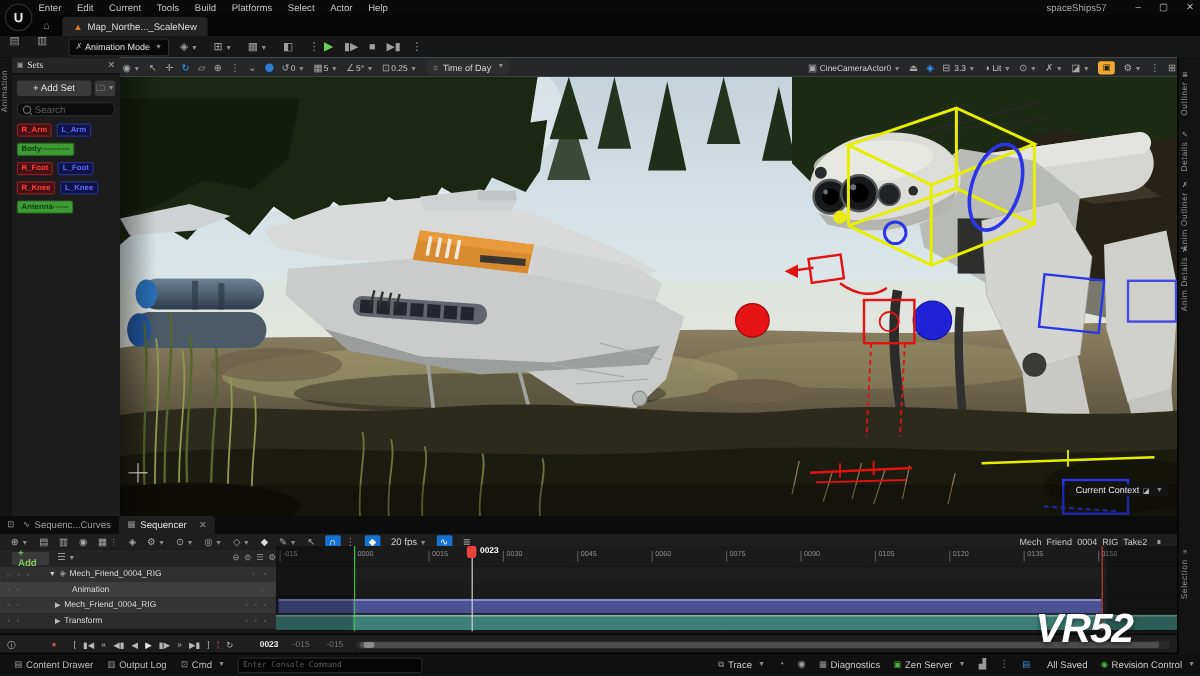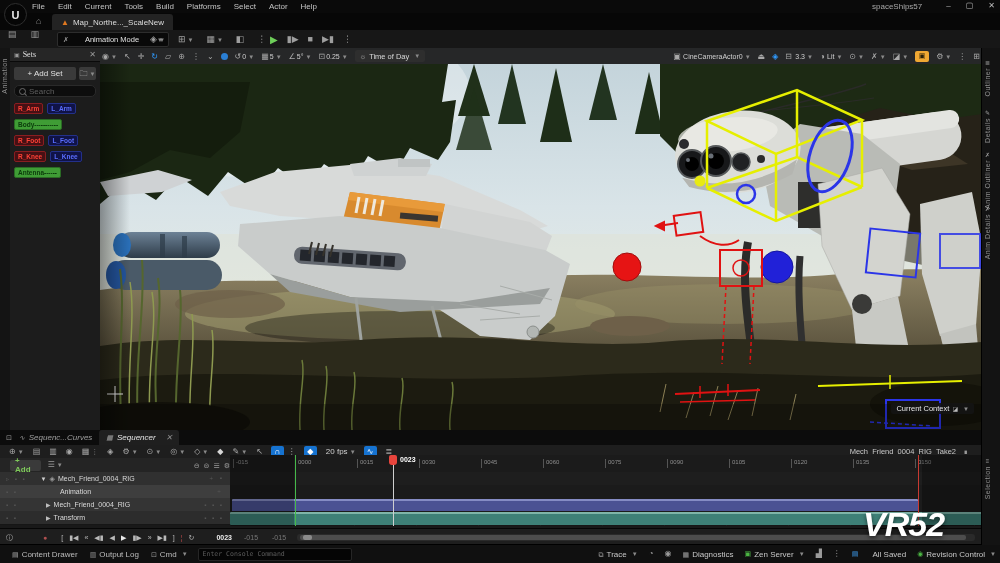--- a/index.html
+++ b/index.html
@@ -18,21 +18,21 @@
   .win-controls{right:5px;top:1px;gap:15px;color:#bdbdbd;font-size:8px;}
   .logo{left:4px;top:3px;width:21px;height:21px;border-radius:50%;background:#060606;border:1px solid #2e2e2e;
         display:flex;align-items:center;justify-content:center;color:#e8e8e8;font-weight:bold;font-size:11px;z-index:9;}
   
   .tabbar{top:13px;left:0;right:0;height:17px;background:#070707;}
   .home-btn{left:36px;top:16px;color:#9a9a9a;font-size:9px;}
   .level-tab{left:52px;top:14px;height:16px;background:#232323;border-radius:3px 3px 0 0;padding:0 9px;gap:4px;}
   .flame{color:#e07820;font-size:8px;}
   
   .toolbar{top:30px;left:0;right:0;height:18px;background:#171717;border-bottom:1px solid #050505;}
-  .mode-btn{left:57px;top:32px;height:13px;background:#090909;border:1px solid #2d2d2d;border-radius:2px;padding:0 5px;gap:16px;}
+  .mode-btn{left:57px;top:32px;height:13px;background:#090909;border:1px solid #2d2d2d;border-radius:2px;padding:0 5px;gap:2px;}
   .play-green{color:#6ece59;font-size:10px;}
   .tb-ic{color:#9e9e9e;font-size:9px;}
   
   .left-strip{left:0;top:48px;width:10px;height:382px;background:#141414;border-right:1px solid #000;}
   .sets-panel{left:10px;top:48px;width:90px;height:382px;background:#1c1c1c;border-right:1px solid #000;}
   .sets-header{height:13px;background:#262626;border-bottom:1px solid #0a0a0a;padding:0 4px;gap:3px;font-family:Liberation Serif, serif;}
   .addset-btn{margin:5px 0 0 4px;width:62px;height:13px;background:#3a3a3a;border-radius:2px;justify-content:center;gap:2px;color:#e0e0e0;}
   .foldbtn{margin:5px 0 0 3px;width:17px;height:13px;background:#3a3a3a;border-radius:2px;justify-content:center;color:#bbb;}
   .search-box{margin:5px 4px 0 4px;height:10px;background:#0d0d0d;border:1px solid #2a2a2a;border-radius:5px;padding:0 4px;gap:3px;color:#5f5f5f;}
   .mag{width:5px;height:5px;border:1px solid #6a6a6a;border-radius:50%;position:relative;flex:none;}
@@ -52,21 +52,21 @@
   .snapnum{color:#cfcfcf;font-size:7px;margin-left:1px;}
   .tod-btn{height:12px;background:#2e2e2e;border-radius:2px;padding:0 5px;gap:3px;color:#d8d8d8;}
   .scene{position:absolute;left:0;top:16px;width:882px;height:366px;display:block;}
   .cur-ctx{right:8px;bottom:16px;height:11px;background:rgba(20,20,20,.85);border-radius:2px;padding:0 5px;gap:3px;color:#e6e6e6;z-index:7;font-size:7.5px;}
   
   .right-strip{right:0;top:48px;width:18px;height:497px;background:#131313;border-left:1px solid #000;z-index:8;}
   .rtab{position:absolute;left:2px;display:flex;flex-direction:column;align-items:center;gap:2px;}
   
   .sequencer{left:0;top:430px;width:982px;height:115px;background:#191919;}
   .seq-tabs{top:0;left:0;right:0;height:15px;background:#0c0c0c;}
-  .seq-tab{height:15px;padding:0 7px;gap:4px;font-style:italic;}
+  .seq-tab{height:15px;padding:0 7px;gap:4px;}
   .seq-tab.active{background:#1f1f1f;border-radius:3px 3px 0 0;}
   .seq-toolbar{top:15px;left:0;right:0;height:13px;background:#1e1e1e;border-bottom:1px solid #0a0a0a;}
   .sq{color:#a8a8a8;font-size:8px;margin-left:9px;}
   .bluebtn{display:inline-flex;align-items:center;justify-content:center;width:13px;height:11px;background:#1673d1;border-radius:2px;color:#fff;margin-left:8px;font-size:8px;}
   .seq-header{top:28px;left:0;width:230px;height:14px;background:#242424;border-bottom:1px solid #111;}
   .add-btn{margin-left:10px;height:11px;background:#3a3a3a;border-radius:2px;padding:0 5px;gap:2px;color:#e8e8e8;}
   .seq-search{margin-left:6px;width:118px;height:10px;background:#0d0d0d;border:1px solid #2a2a2a;border-radius:5px;padding:0 4px;gap:3px;color:#5f5f5f;margin-top:33px;}
   .trow{position:absolute;left:0;width:230px;height:13px;display:flex;align-items:center;border-bottom:1px solid #161616;}
   .trlbl{color:#dadada;font-size:7px;}
   .faint{color:#565656;font-size:6px;letter-spacing:2px;margin-left:6px;}
@@ -98,21 +98,21 @@
              text-shadow:0 2px 4px rgba(0,0,0,.55);font-family:"Liberation Sans",sans-serif;}
   .dot-blue{width:7px;height:7px;border-radius:50%;background:#2a7fd4;display:inline-block;}
 </style>
 </head>
 <body>
 
 <div class="app">
 
   <div class="abs titlebar">
     <div class="abs flex menu">
-      <span class="menu-item">File</span>
+      <span class="menu-item">Enter</span>
       <span class="menu-item">Edit</span>
       <span class="menu-item">Current</span>
       <span class="menu-item">Tools</span>
       <span class="menu-item">Build</span>
       <span class="menu-item">Platforms</span>
       <span class="menu-item">Select</span>
       <span class="menu-item">Actor</span>
       <span class="menu-item">Help</span>
     </div>
     <span class="abs win-title">spaceShips57</span>

